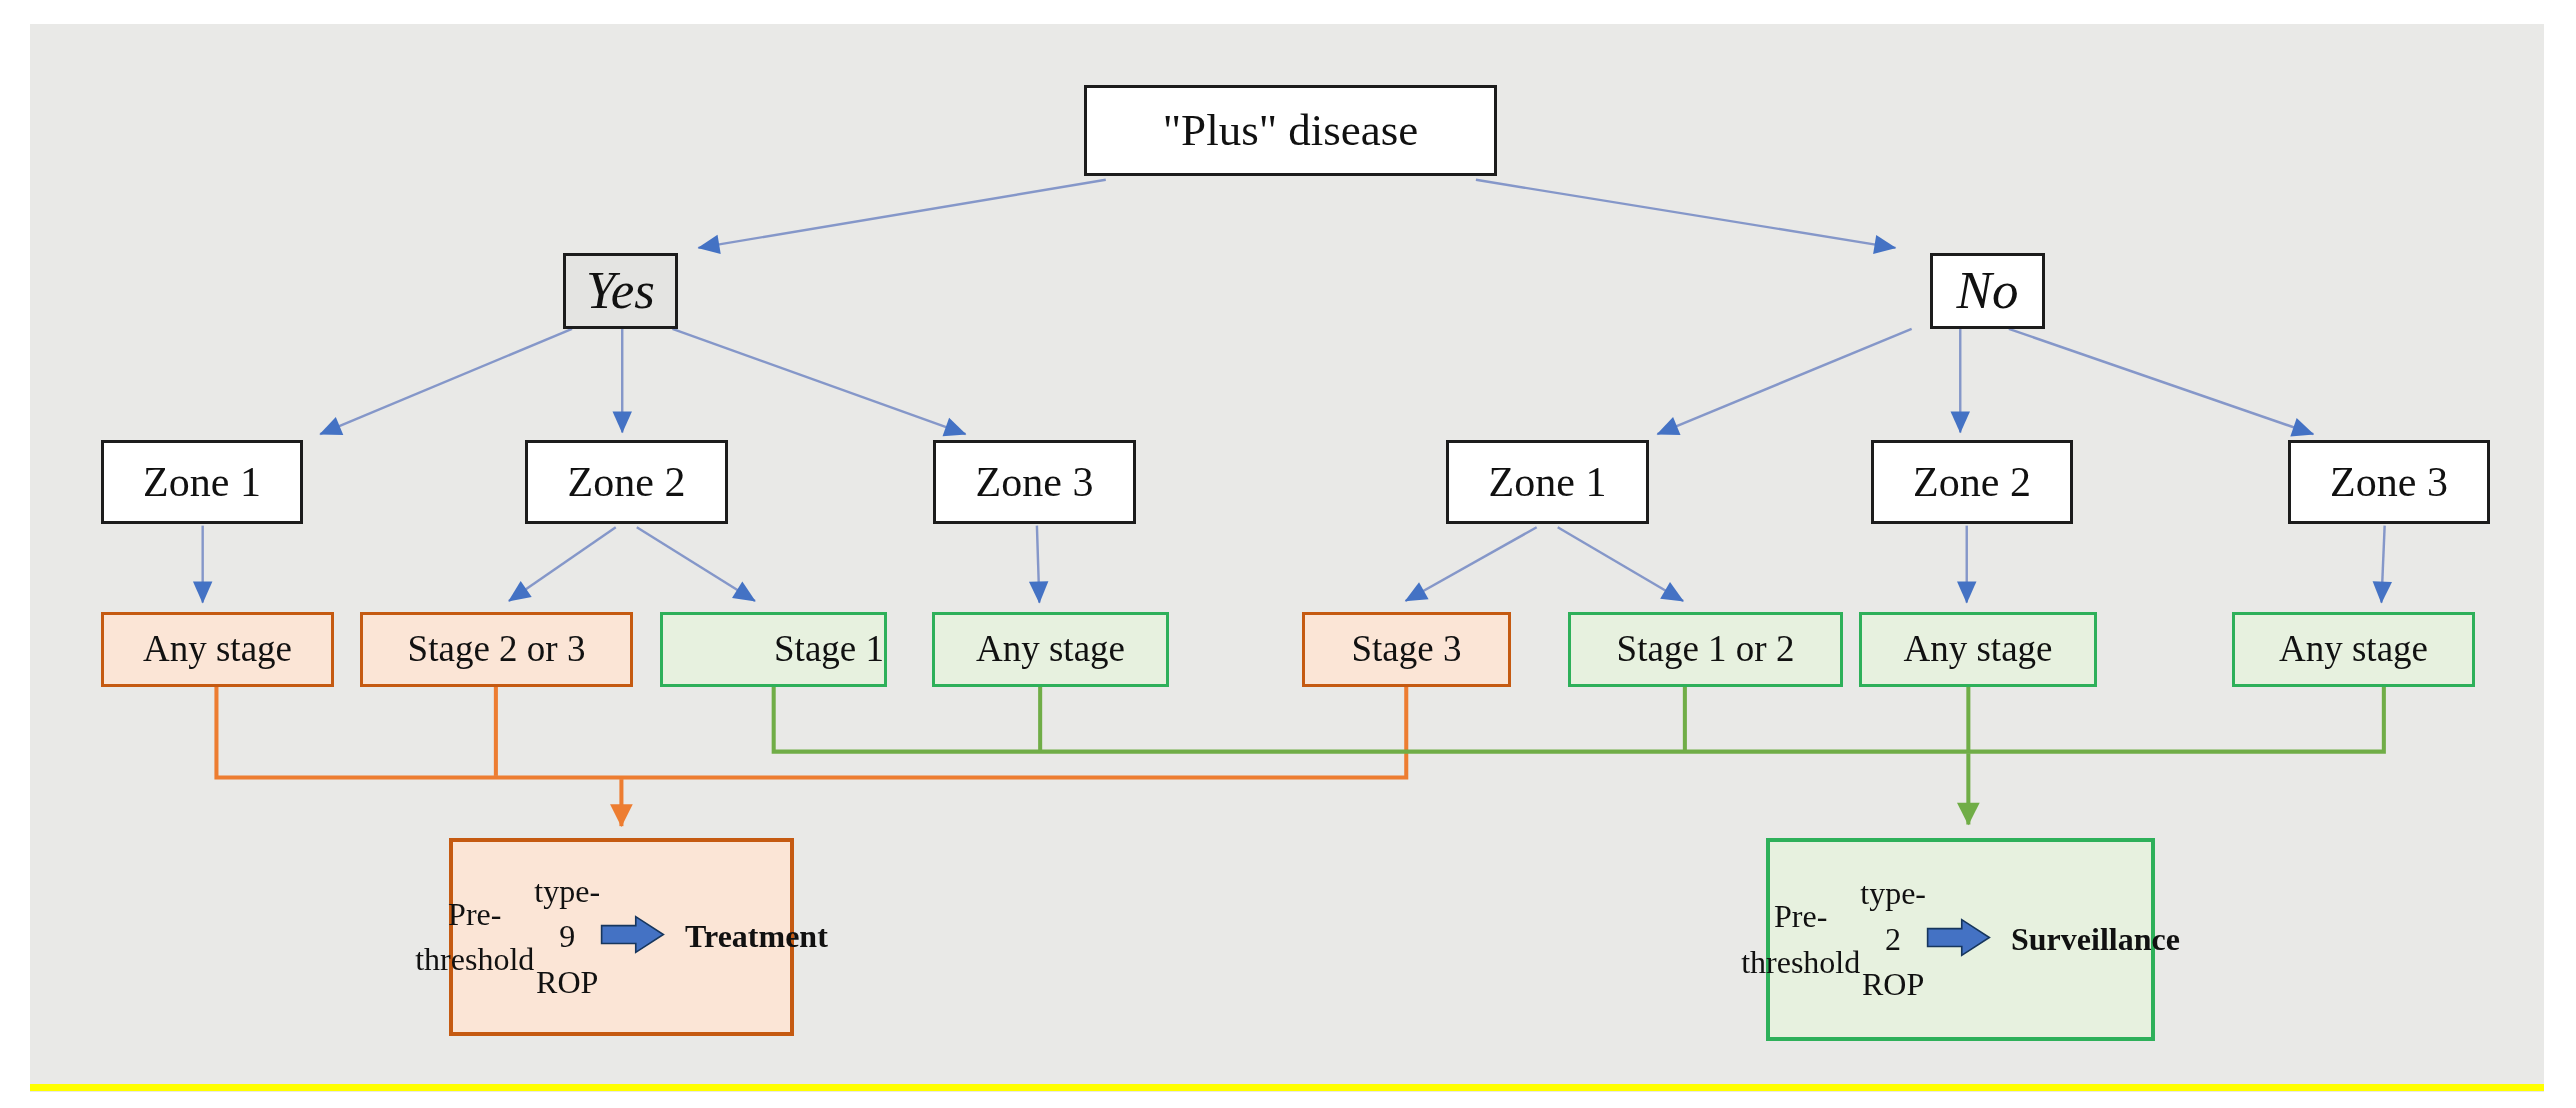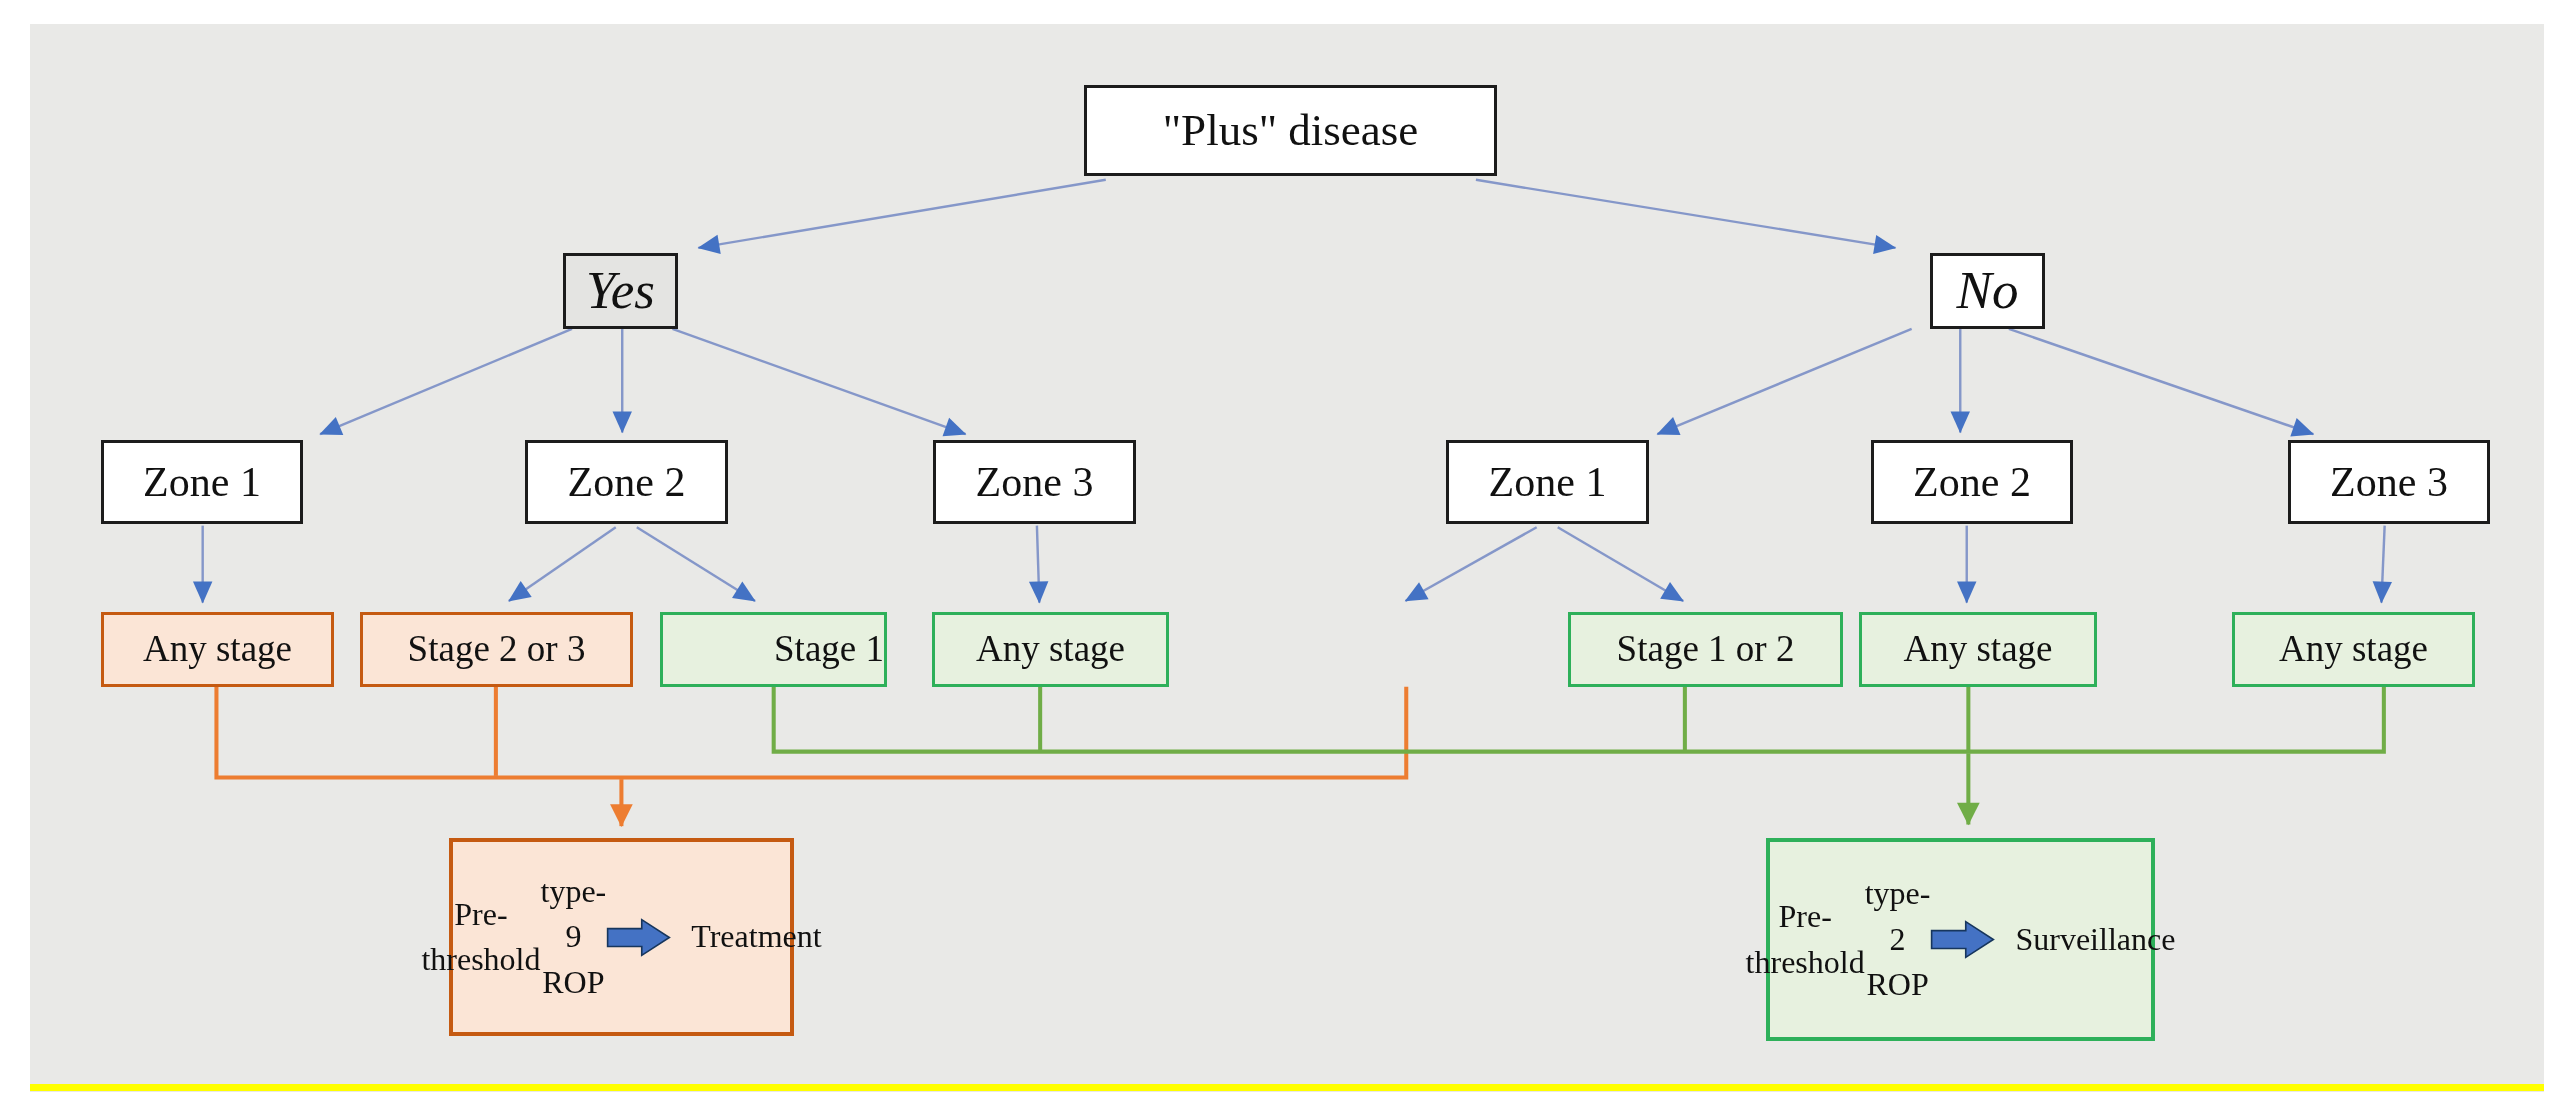--- a/index.html
+++ b/index.html
@@ -20,21 +20,21 @@
   .stage{font-size:37px;border-width:3.2px;}
   .stage.orange{background:#fbe5d6;border-color:#c55a11;}
   .stage.green{background:#e7f1df;border-color:#2eb05a;}
   .gray{background:#e4e4e2;}
   .result{
     flex-direction:row;font-size:32px;line-height:1.42;border-width:4px;
     justify-content:center;
   }
   .result.orange{background:#fbe5d6;border-color:#c55a11;}
   .result.green{background:#e7f1df;border-color:#2eb05a;}
-  .action-line{display:flex;align-items:center;gap:20px;}
+  .action-line{display:flex;gap:20px;font-weight:bold;}
   .block-arrow{width:65px;height:41px;flex:0 0 auto;}
   #yellow-divider{position:absolute;left:30px;top:1084px;width:2514px;height:7.3px;background:#ffff00;}
 </style>
 </head>
 <body>
 
 <div id="canvas">
   <div id="panel"></div>
 
   <svg id="wires" viewBox="0 0 3180 1368" xmlns="http://www.w3.org/2000/svg">
@@ -122,20 +122,23 @@
   </div>
   <div class="node stage orange" style="left:360px;top:612px;width:273px;height:75px;">
     <span>Stage 2 or 3</span>
   </div>
   <div class="node stage green" style="left:660px;top:612px;width:227px;height:75px;justify-content:flex-end;">
     <span>Stage 1</span>
   </div>
   <div class="node stage green" style="left:932px;top:612px;width:237px;height:75px;">
     <span>Any stage</span>
   </div>
+  <div class="node stage orange" style="left:1302px;top:612px;width:209px;height:75px;">
+    <span>Stage 3</span>
+  </div>
   <div class="node stage green" style="left:1568px;top:612px;width:275px;height:75px;">
     <span>Stage 1 or 2</span>
   </div>
   <div class="node stage green" style="left:1859px;top:612px;width:238px;height:75px;">
     <span>Any stage</span>
   </div>
   <div class="node stage green" style="left:2232px;top:612px;width:243px;height:75px;">
     <span>Any stage</span>
   </div>
 

